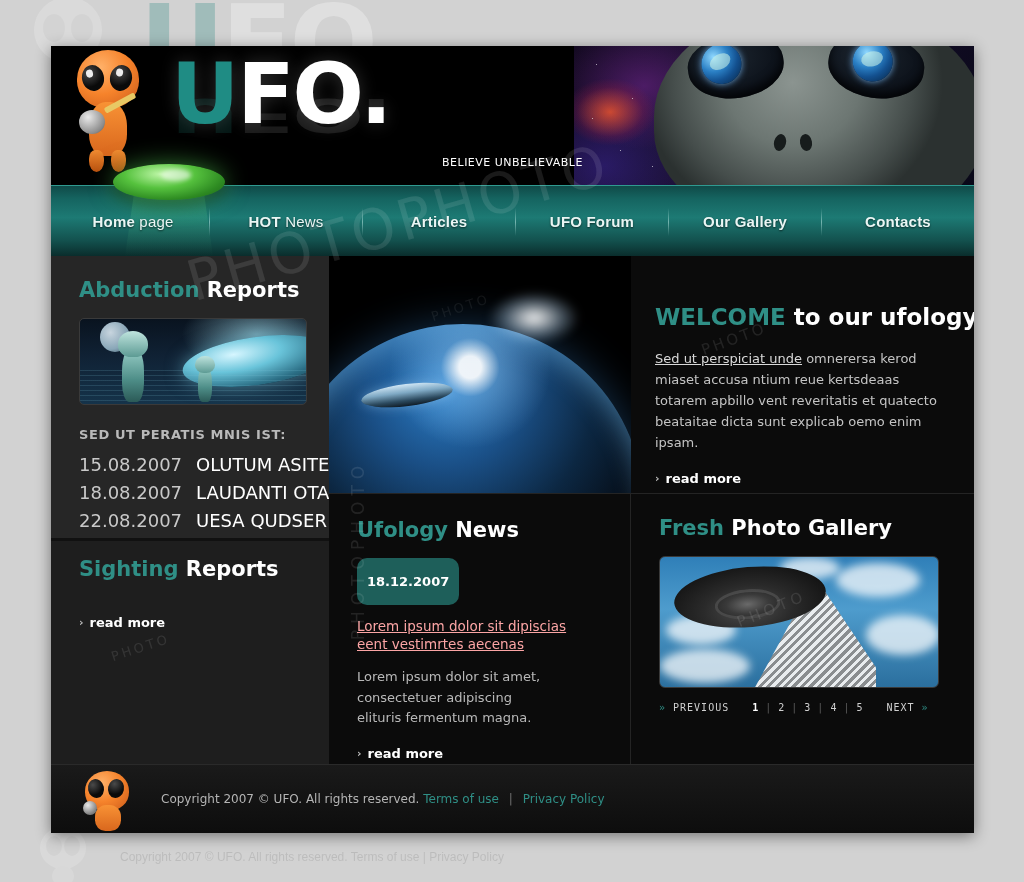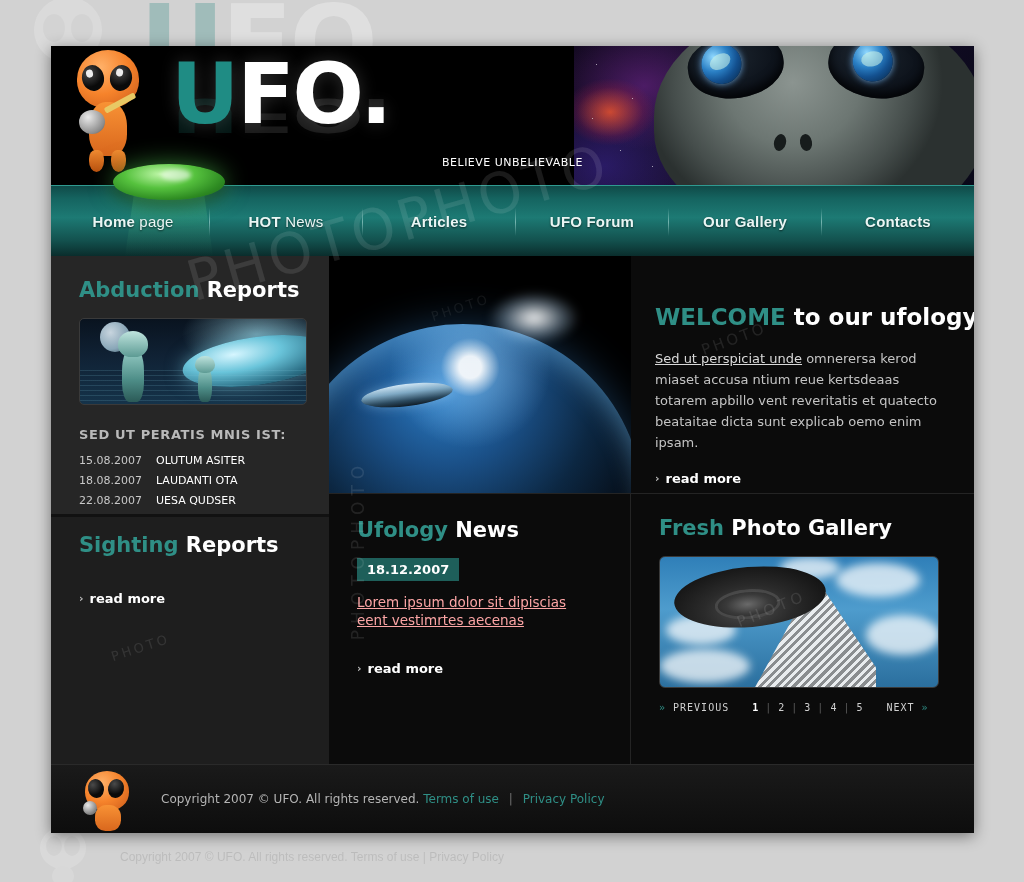--- a/index.html
+++ b/index.html
@@ -323,21 +323,21 @@
 
   .sub-caption {
     margin-top: 22px;
     font-size: 13px; font-weight: bold; letter-spacing: .6px;
     color: #b9b9b9;
     font-family: "DejaVu Sans", sans-serif;
   }
   .date-list { margin-top: 12px; }
   .date-row {
     display: flex; gap: 14px;
-    font-size: 11px;
+    font-size: 18px;
     font-family: "DejaVu Sans", sans-serif;
     margin-bottom: 7px;
     white-space: nowrap;
   }
   .date-row .d { color: #c9c9c9; }
   .date-row .t { color: #ffffff; }
 
   .bullets { margin-top: 4px; list-style: none; }
   .bullets li {
     position: relative;
@@ -425,23 +425,24 @@
   .news-col {
     width: 302px;
     padding: 24px 22px 0 28px;
     border-right: 1px solid #242424;
   }
   .date-badge {
     display: inline-block;
     background: #1e5f5a;
     color: #ffffff;
     font-size: 13px; font-weight: bold;
-    padding: 4px 10px;
+    padding: 16px 10px;
     margin-bottom: 12px;
     font-family: "DejaVu Sans", sans-serif;
+    border-radius: 10px;
   }
   .news-link {
     display: block;
     color: #fca5a5; font-size: 13.5px; line-height: 1.35;
     text-decoration: underline;
     margin-bottom: 14px;
     font-family: "DejaVu Sans", sans-serif;
     max-width: 210px;
   }
   .news-body {
@@ -730,20 +731,21 @@
       </div>
 
       <div class="lower-row">
 
         <section class="news-col">
           <h2 class="h-title">
             <span class="accent">Ufology</span><span> News</span>
           </h2>
           <div class="date-badge">18.12.2007</div>
           <a class="news-link">Lorem ipsum dolor sit dipiscias eent vestimrtes aecenas</a>
+          <p class="news-body">Lorem ipsum dolor sit amet, consectetuer adipiscing elituris fermentum magna.</p>
           <a class="read-more">
             <span class="chev">›</span>
             <span>read more</span>
           </a>
         </section>
 
         <section class="gallery-col">
           <h2 class="h-title">
             <span class="accent">Fresh</span><span> Photo Gallery</span>
           </h2>

